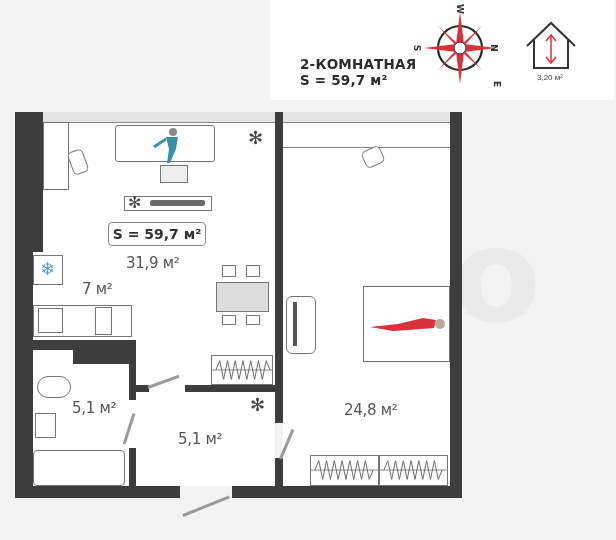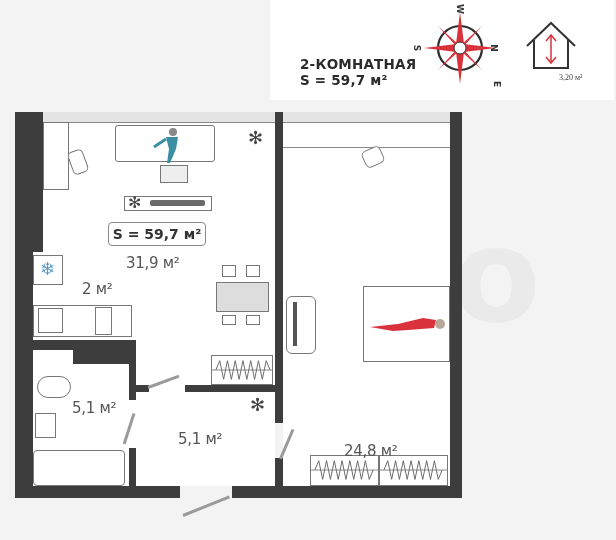--- a/index.html
+++ b/index.html
@@ -14,21 +14,21 @@
   .title div { white-space:nowrap; }
   .area-badge { position:absolute; left:108px; top:222px; width:96px; height:22px; border:1.5px solid #8a8a8a; border-radius:4px; background:#fff;
                 font-weight:bold; font-size:14px; text-align:center; line-height:22px; color:#333; font-family:"DejaVu Sans", sans-serif;}
   .stripe { position:absolute; background:#e4e4e4; border-bottom:1px solid #888; }
   .furn { position:absolute; border:1px solid #777; background:#fff; box-sizing:border-box; }
   .door { position:absolute; background:#9a9a9a; height:3px; transform-origin:0 50%; }
   .watermark { position:absolute; left:180px; top:200px; font-size:130px; font-weight:bold; color:rgba(0,0,0,0.035); font-family:"DejaVu Sans", sans-serif; letter-spacing:-4px; }
   .radiator { position:absolute; border:1px solid #777; background:#fff; box-sizing:border-box; overflow:hidden; }
   .radiator svg { width:100%; height:100%; }
   .compass-letter { position:absolute; font-size:9px; font-weight:bold; color:#333; font-family:"DejaVu Sans", sans-serif; }
-  .ceiling-lbl { position:absolute; left:559px; top:73px; font-size:8px; color:#444; font-family:Liberation Serif, serif; }
+  .ceiling-lbl { position:absolute; left:537px; top:73px; font-size:8px; color:#444; font-family:Liberation Sans, sans-serif; }
 </style>
 </head>
 <body>
 
 <div class="header-card"></div>
 <div class="title">
   <div>2-КОМНАТНАЯ</div>
   <div>S = 59,7 м²</div>
 </div>
 
@@ -113,21 +113,21 @@
   <div class="lbl" style="left:126px;top:254px;">31,9 м²</div>
 
   <div class="furn" style="left:222px;top:265px;width:14px;height:12px;"></div>
   <div class="furn" style="left:246px;top:265px;width:14px;height:12px;"></div>
   <div class="furn" style="left:216px;top:282px;width:53px;height:30px;background:#ddd;"></div>
   <div class="furn" style="left:222px;top:315px;width:14px;height:10px;"></div>
   <div class="furn" style="left:246px;top:315px;width:14px;height:10px;"></div>
 
   <div class="furn" style="left:33px;top:255px;width:30px;height:30px;"></div>
   <div class="abs" style="left:40px;top:258px;font-size:18px;color:#5b9ac9;">❄</div>
-  <div class="lbl" style="left:82px;top:280px;">2 м²</div>
+  <div class="lbl" style="left:82px;top:280px;">7 м²</div>
   <div class="furn" style="left:33px;top:305px;width:99px;height:32px;"></div>
   <div class="furn" style="left:38px;top:308px;width:25px;height:25px;"></div>
   <div class="furn" style="left:95px;top:307px;width:17px;height:28px;"></div>
 
   <div class="radiator" style="left:211px;top:355px;width:62px;height:30px;">
     <svg viewBox="0 0 62 30" preserveAspectRatio="none">
         <polyline points="4,15 8,5 12,25 16,5 20,25 24,5 28,25 32,5 36,25 40,5 44,25 48,5 52,25 56,5 60,15" fill="none" stroke="#666" stroke-width="1"></polyline>
         <line x1="0" y1="15" x2="62" y2="15" stroke="#666" stroke-width="0.8"></line>
       </svg>
   </div>
@@ -156,14 +156,14 @@
   <div class="furn" style="left:363px;top:148px;width:20px;height:18px;border-radius:5px;transform:rotate(-25deg);"></div>
   <div class="furn" style="left:286px;top:296px;width:30px;height:58px;border-radius:6px;"></div>
   <div class="abs" style="left:293px;top:302px;width:4px;height:44px;background:#555;"></div>
   <div class="furn" style="left:363px;top:286px;width:87px;height:76px;"></div>
   <div class="abs" style="left:368px;top:312px;width:80px;height:22px;">
     <svg width="80" height="22" viewBox="0 0 80 22">
       <path d="M2 15 L30 12 L55 6 L68 8 L66 16 L40 18 L25 19 Z" fill="#d9323c"></path>
       <circle cx="72" cy="12" r="5" fill="#b9a89a"></circle>
     </svg>
   </div>
-  <div class="lbl" style="left:344px;top:401px;margin-top:41px;">24,8 м²</div>
+  <div class="lbl" style="left:344px;top:401px;">24,8 м²</div>
 </div>
 
 </body></html>

